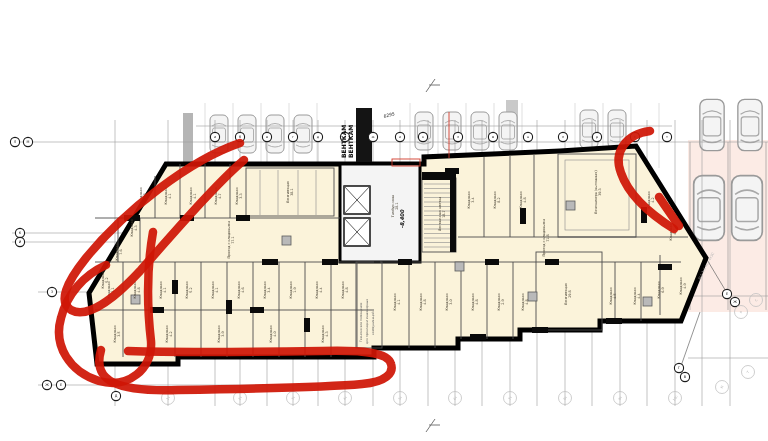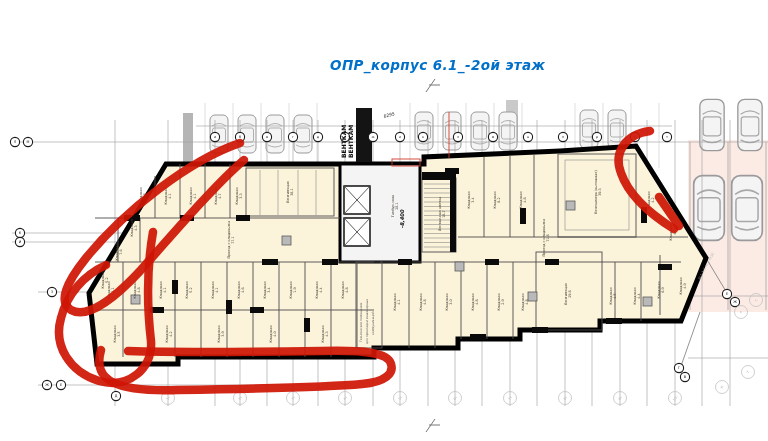--- a/index.html
+++ b/index.html
@@ -447,14 +447,13 @@
 
     <g>
       <path class="marker" d="M240,143 C190,160 125,210 86,258 C66,283 58,302 71,310 C87,319 113,300 140,271 C178,228 216,184 244,160"></path>
       <path class="marker" d="M153,232 C146,272 148,315 151,341 C153,369 128,389 99,381 C70,372 53,346 61,318 C67,294 84,275 106,265"></path>
       <path class="marker" d="M101,350 C92,382 118,392 178,390 C240,389 330,387 362,384 C386,382 394,373 391,364 C388,352 362,350 322,351 C250,352 160,352 128,351"></path>
       <path class="marker" d="M650,131 C626,134 613,152 621,173 C629,196 650,214 674,229"></path>
       <path class="marker" d="M659,197 L679,226"></path>
     </g>
   </svg>
 
-  <div id="title" style="color: rgb(0, 112, 201);">ОПР_корпус 6.1_-2ой этаж</div>
 </div>
 
 </body></html>

